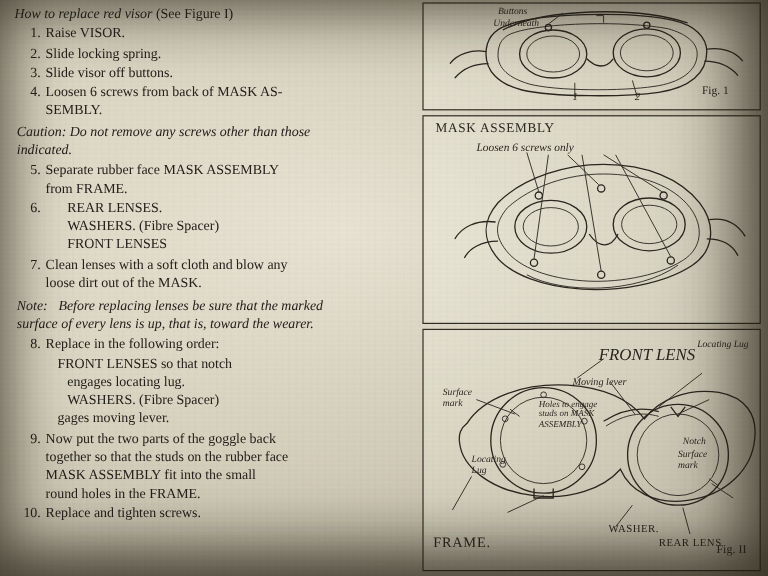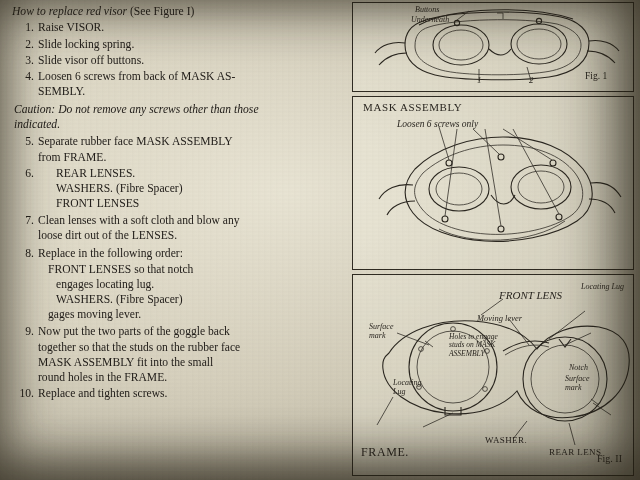--- a/index.html
+++ b/index.html
@@ -159,23 +159,28 @@
 
     <div class="indent1 tight">
       <div>REAR LENSES.</div>
       <div>WASHERS. (Fibre Spacer)</div>
       <div>FRONT LENSES</div>
     </div>
 
     <div class="step" style="margin-top:2px;">
       <span class="num">7.</span>
       <span>Clean lenses with a soft cloth and blow any</span>
-      <div>loose dirt out of the LENSES.</div>
-    </div>
-
+      <div>loose dirt out of the MASK.</div>
+    </div>
+
+    <div class="note" style="margin-top:3px;">
+      <span class="lbl">Note:</span>
+      <span class="body" style="margin-left:6px;">Before replacing lenses be sure that the marked</span>
+      <div class="body">surface of every lens is up, that is, toward the wearer.</div>
+    </div>
 
     <div class="step" style="margin-top:2px;">
       <span class="num">8.</span>
       <span>Replace in the following order:</span>
     </div>
 
     <div class="indent2 tight">
       <div>
         <span>FRONT LENSES</span>
         <span>so that notch</span>
@@ -317,29 +322,29 @@
         <path class="ink-thin" d="M196,64 L232,36"></path>
         <path class="ink-thin" d="M176,70 L156,44"></path>
         <path class="ink-thin" d="M76,70 L44,58"></path>
         <path class="ink-thin" d="M100,138 L70,152"></path>
         <path class="ink-thin" d="M212,70 L238,58"></path>
         <path class="ink-thin" d="M240,128 L258,140"></path>
         <path class="ink-thin" d="M174,146 L160,164"></path>
         <path class="ink-thin" d="M216,148 L222,170"></path>
         <path class="ink-thin" d="M40,122 L24,150"></path>
       </svg>
-      <div class="dlabel hand" style="left:146px; top:14px; font-size:11px;">FRONT LENS</div>
+      <div class="dlabel hand" style="left:146px; top:14px; font-size:14px;">FRONT LENS</div>
       <div class="dlabel hand" style="left:228px; top:8px; font-size:8px; width:44px; line-height:1.1;">Locating Lug</div>
       <div class="dlabel hand" style="left:124px; top:38px; font-size:8.5px;">Moving lever</div>
       <div class="dlabel hand" style="left:16px; top:48px; font-size:8px; width:38px; line-height:1.1;">Surface mark</div>
       <div class="dlabel hand" style="left:96px; top:58px; font-size:7.5px; width:64px; line-height:1.1;">Holes to engage studs on MASK ASSEMBLY</div>
       <div class="dlabel hand" style="left:40px; top:104px; font-size:8px; width:40px; line-height:1.1;">Locating Lug</div>
       <div class="dlabel hand" style="left:216px; top:88px; font-size:8px;">Notch</div>
       <div class="dlabel hand" style="left:212px; top:100px; font-size:8px; width:40px; line-height:1.1;">Surface mark</div>
-      <div class="dlabel" style="left:132px; top:160px; font-size:9px; letter-spacing:.4px;">WASHER.</div>
+      <div class="dlabel" style="left:154px; top:160px; font-size:9px; letter-spacing:.4px;">WASHER.</div>
       <div class="dlabel" style="left:196px; top:172px; font-size:9px; letter-spacing:.4px;">REAR LENS</div>
       <div class="dlabel" style="left:8px; top:170px; font-size:12px; letter-spacing:.6px;">FRAME.</div>
       <div class="dlabel" style="left:244px; top:178px; font-size:10px;">Fig. II</div>
     </div>
 
   </div>
 
   <div id="grain"></div>
   <div id="darkedge"></div>
 </div>

